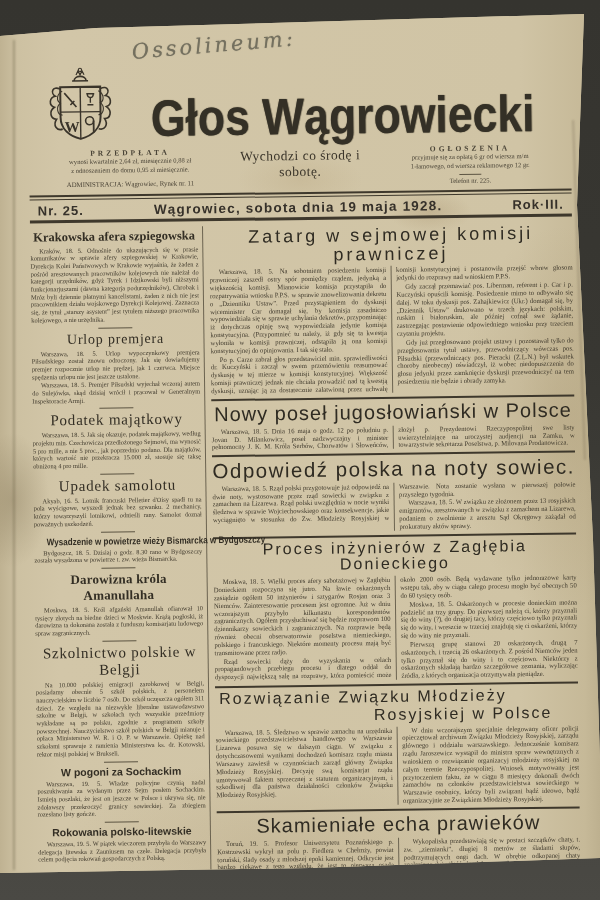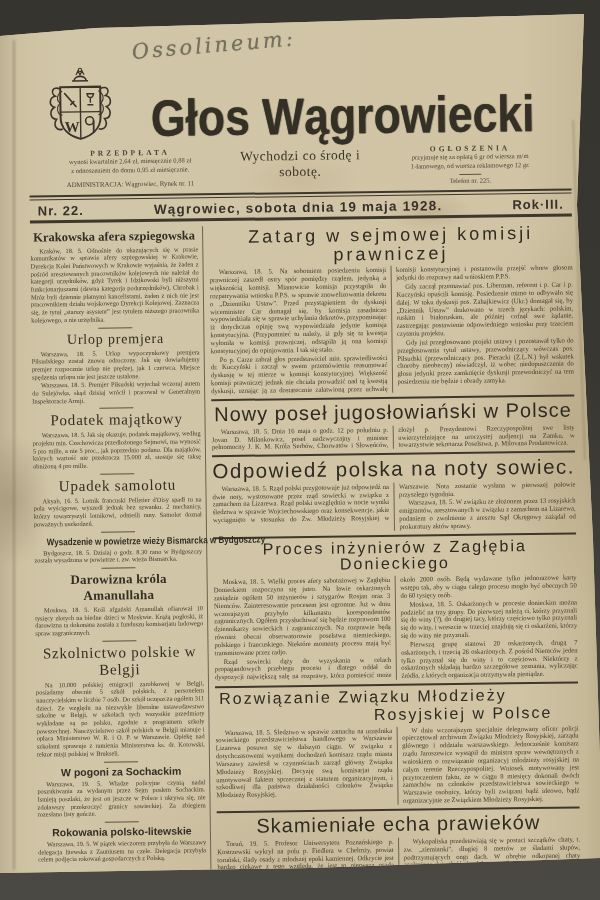--- a/index.html
+++ b/index.html
@@ -149,21 +149,21 @@
         <div class="small-head">OGŁOSZENIA</div>
         <div class="small-line">przyjmuje się za opłatą 6 gr od wiersza m/m</div>
         <div class="small-line">1-łamowego, od wiersza reklamowego 12 gr.</div>
         <div class="tiny-sep"></div>
         <div class="small-line">Telefon nr. 225.</div>
       </div>
     </div>
 
     <div class="rule-double"></div>
     <div class="daterow">
-      <span class="issue">Nr. 22.</span>
+      <span class="issue">Nr. 25.</span>
       <span class="dateline">Wągrowiec, sobota dnia 19 maja 1928.</span>
       <span class="volume">Rok·III.</span>
     </div>
     <div class="rule-thick"></div>
 
     <div class="bodygrid">
 
       <div class="col-left">
 
         <article class="la">

